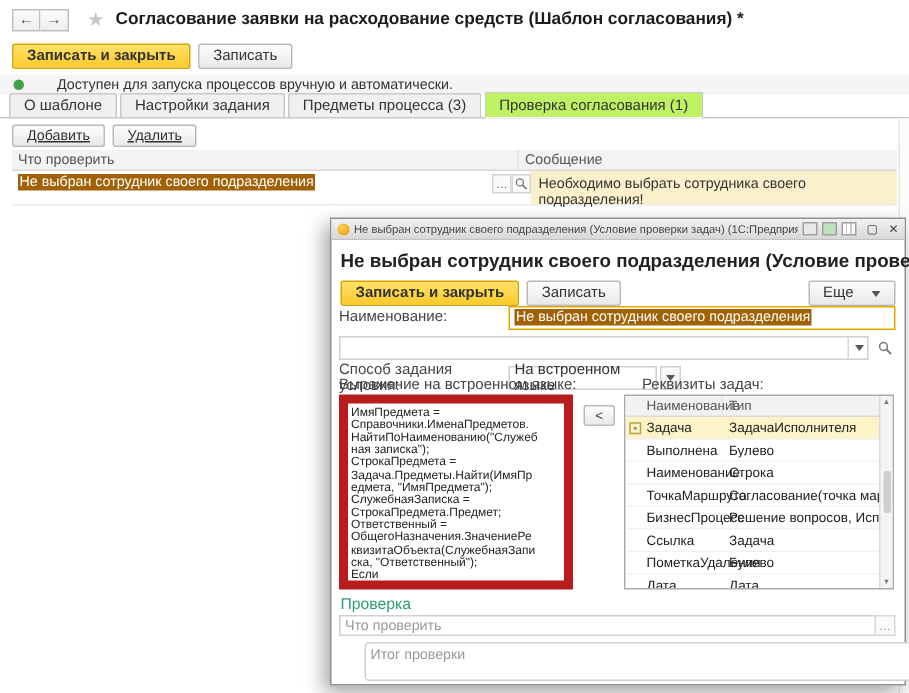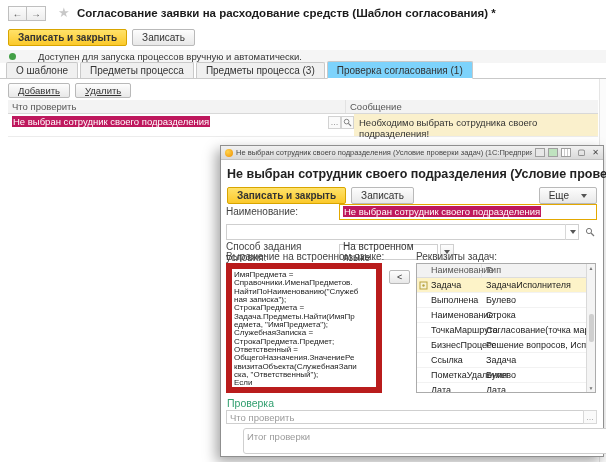--- a/index.html
+++ b/index.html
@@ -57,31 +57,31 @@
   .tab-bar {
     position: absolute; top: 61px; left: 0; right: 0; height: 18px;
     padding-left: 6px; border-bottom: 1px solid #c9c9c9; display: flex; align-items: flex-end;
   }
   .tab {
     display: inline-flex; align-items: center; height: 16px; padding: 0 9px;
     margin-right: 2px; font-size: 10px; color: #333; background: #f0f0f0;
     border: 1px solid #c9c9c9; border-bottom: none; border-radius: 2px 2px 0 0;
     position: relative;
   }
-  .tab.active { background: #7dd3fc; height: 18px; margin-bottom: -1px; border-bottom: 1px solid #fff; }
+  .tab.active { background: #bef264; height: 18px; margin-bottom: -1px; border-bottom: 1px solid #fff; }
   
   .cmd-bar { position: absolute; top: 83px; left: 8px; display: flex; gap: 5px; }
   .cmd-bar .btn { height: 15px; font-size: 9.5px; text-decoration: underline; }
   .checks-table { position: absolute; top: 100px; left: 8px; width: 590px; }
   .checks-head { display: flex; height: 14px; background: #f3f3f3; border-bottom: 1px solid #d8d8d8; }
   .checks-head .col1 { width: 338px; padding: 1px 0 0 4px; color: #555; font-size: 9.5px; border-right: 1px solid #e2e2e2; }
   .checks-head .col2 { flex: 1; padding: 1px 0 0 4px; color: #555; font-size: 9.5px; }
   .checks-row { display: flex; height: 23px; border-bottom: 1px solid #ececec; }
   .check-cell { width: 320px; padding: 2px 0 0 4px; position: relative; }
-  .sel-text { background: #be185d; color: #fff; padding: 0 1px; font-size: 9.5px; }
+  .sel-text { background: #a16207; color: #fff; padding: 0 1px; font-size: 9.5px; }
   .mini-btn {
     width: 13px; height: 13px; display: flex; align-items: center; justify-content: center;
     border: 1px solid #d2d2d2; background: #fafafa; color: #666; font-size: 8px;
   }
   .cell-btns { display: flex; margin-top: 2px; }
   .msg-cell { flex: 1; background: #faf0cc; padding: 3px 0 0 5px; font-size: 9.5px; color: #333; }
   .right-strip {
     position: absolute; top: 79px; right: 0; width: 7px; bottom: 0;
     background: #fbfbfb; border-left: 1px solid #e5e5e5;
   }
@@ -187,21 +187,21 @@
   <div class="btn">Записать</div>
 </div>
 
 <div class="info-bar">
   <div class="dot-ok"></div>
   <span>Доступен для запуска процессов вручную и автоматически.</span>
 </div>
 
 <div class="tab-bar">
   <div class="tab">О шаблоне</div>
-  <div class="tab">Предметы процесса</div>
+  <div class="tab">Настройки задания</div>
   <div class="tab">Предметы процесса (3)</div>
   <div class="tab active">Проверка согласования (1)</div>
 </div>
 
 <div class="cmd-bar">
   <div class="btn">Добавить</div>
   <div class="btn">Удалить</div>
 </div>
 
 <div class="checks-table">
@@ -300,21 +300,21 @@
 СтрокаПредмета.Предмет;
 Ответственный =
 ОбщегоНазначения.ЗначениеРе
 квизитаОбъекта(СлужебнаяЗапи
 ска, "Ответственный");
 Если
 ЗначениеЗаполнено(Ответствен</div>
 
   <div class="btn transfer-btn">&lt;</div>
 
-  <div class="col-label" style="left:195px; top:105px">Реквизиты задач:</div>
+  <div class="col-label" style="left:207px; top:105px">Реквизиты задач:</div>
   <div class="attr-table">
     <div class="attr-main">
       <div class="attr-head">
         <div class="c1">Наименование</div>
         <div class="c2">Тип</div>
       </div>
       <div class="attr-row selected">
         <div class="c1">
           <span class="attr-ico">
             <svg width="9" height="9" viewBox="0 0 9 9">

